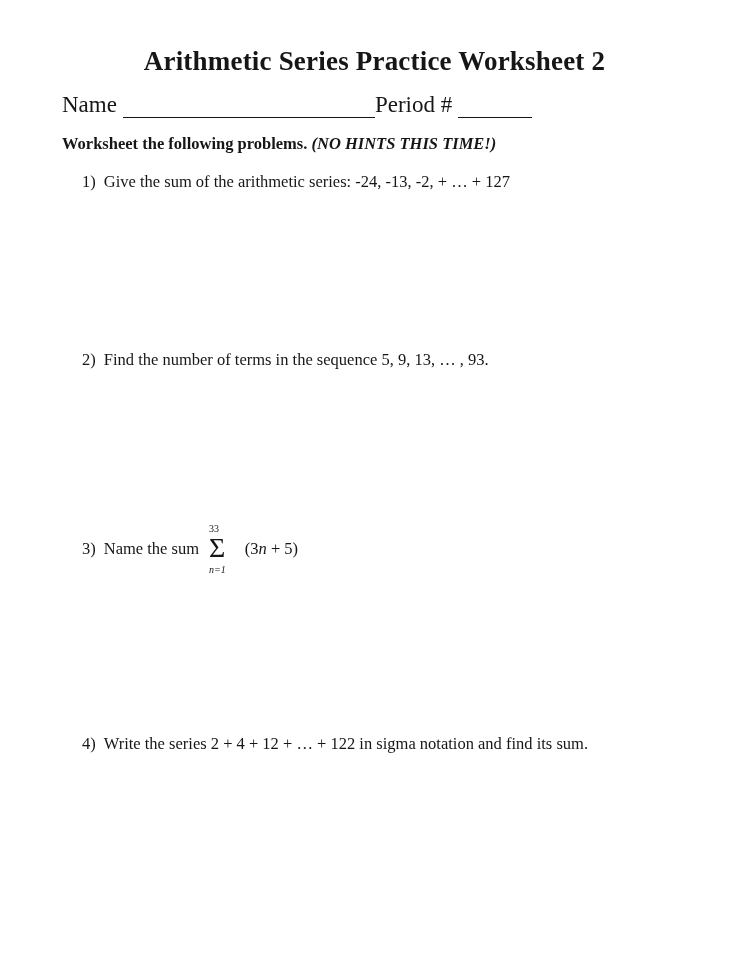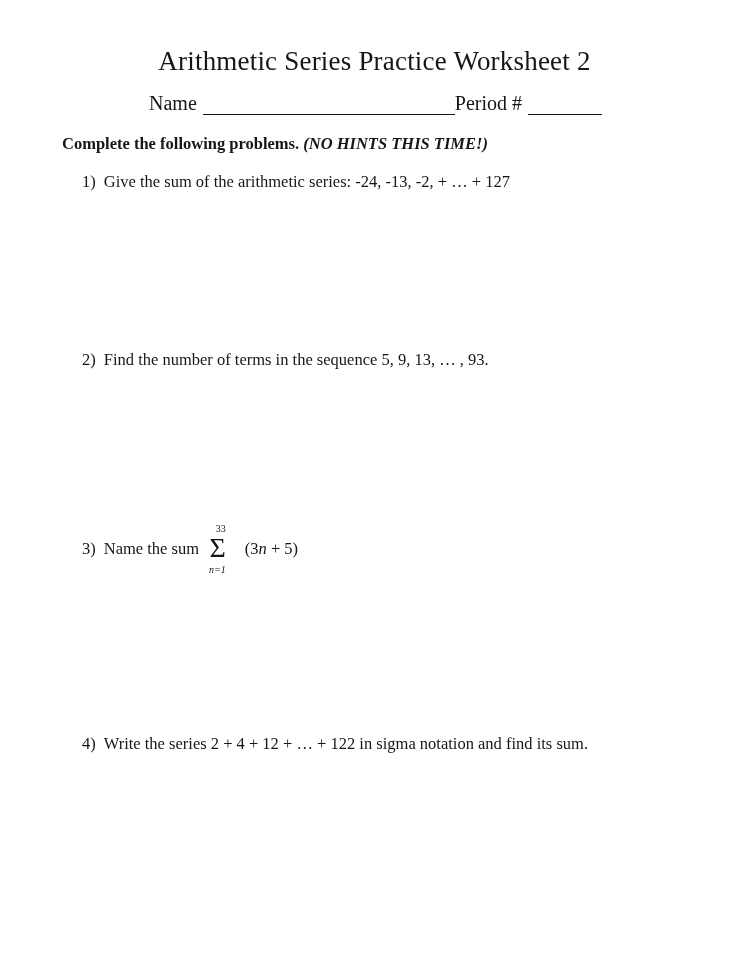--- a/index.html
+++ b/index.html
@@ -13,32 +13,32 @@
     font-family: "Liberation Serif", serif;
     color: #161616;
   }
   .title {
     position: absolute;
     top: 46px;
     left: 0;
     width: 100%;
     text-align: center;
     font-size: 27px;
-    font-weight: 400;
+    font-weight: 700;
     letter-spacing: 0.2px;
   }
   .name-row {
     position: absolute;
     top: 92px;
     left: 62px;
     right: 60px;
     display: flex;
-    justify-content: center;
+    justify-content: flex-start;
     align-items: flex-end;
-    font-size: 20px;
+    font-size: 23px;
   }
   .name-left, .period-right {
     display: flex;
     align-items: flex-end;
     gap: 6px;
   }
   .blank-line {
     display: inline-block;
     border-bottom: 1.2px solid #161616;
     height: 19px;
@@ -69,21 +69,21 @@
   .p4 { top: 734px; }
   .prob-num { flex: 0 0 auto; }
   .sigma-wrap {
     display: inline-flex;
     align-items: center;
     margin-left: 2px;
   }
   .sigma-stack {
     display: inline-flex;
     flex-direction: column;
-    align-items: flex-end;
+    align-items: flex-start;
     line-height: 1;
   }
   .sigma-upper {
     font-size: 10px;
     line-height: 1;
     margin-bottom: 1px;
   }
   .sigma-symbol {
     font-size: 28px;
     line-height: 0.9;
@@ -113,21 +113,21 @@
       <span>Name</span>
       <span class="blank-line blank-name"></span>
     </div>
     <div class="period-right">
       <span>Period #</span>
       <span class="blank-line blank-period"></span>
     </div>
   </div>
 
   <div class="instruction">
-    <span>Complete the following problems. </span><span class="emph">(NO HINTS THIS TIME!)</span>
+    <span>Worksheet the following problems. </span><span class="emph">(NO HINTS THIS TIME!)</span>
   </div>
 
   <div class="problem p1">
     <span class="prob-num">1)</span>
     <span>Give the sum of the arithmetic series:  -24, -13, -2, + … + 127</span>
   </div>
 
   <div class="problem p2">
     <span class="prob-num">2)</span>
     <span>Find the number of terms in the sequence 5, 9, 13, … , 93.</span>

